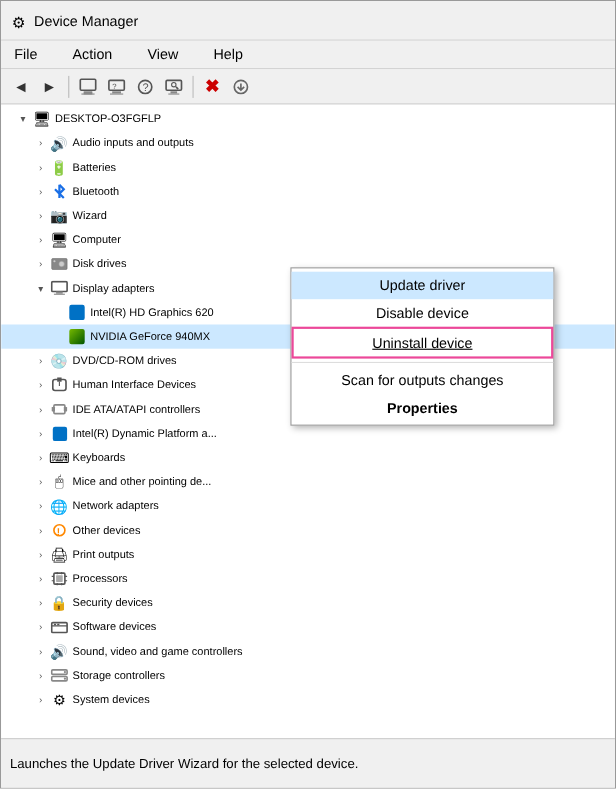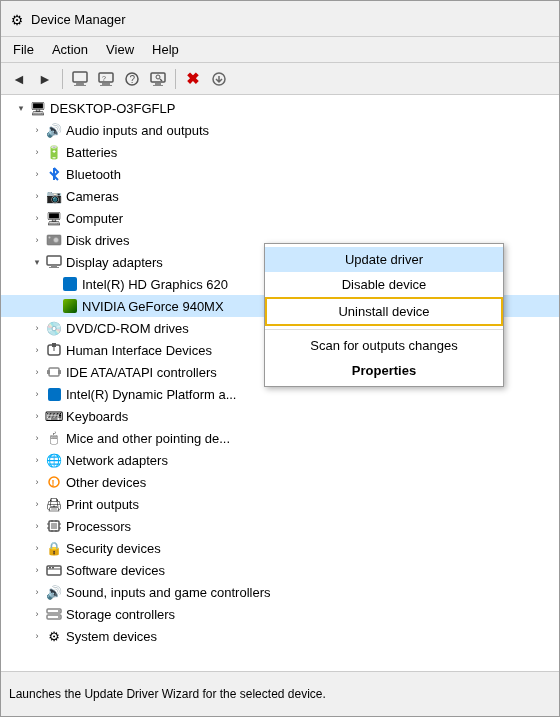--- a/index.html
+++ b/index.html
@@ -43,21 +43,21 @@
       font-size: 13px;
       font-weight: normal;
       color: #000;
     }
 
     
     .menu-bar {
       background: #f0f0f0;
       padding: 2px 4px;
       display: flex;
-      gap: 2px;
+      gap: 16px;
       border-bottom: 1px solid #ccc;
     }
     .menu-item {
       padding: 3px 8px;
       cursor: pointer;
       color: #000;
       font-size: 13px;
     }
 
     
@@ -139,21 +139,21 @@
       height: 16px;
       display: inline-flex;
       align-items: center;
       justify-content: center;
       font-size: 13px;
       flex-shrink: 0;
       margin-right: 3px;
     }
 
     .tree-label {
-      font-size: 13px;
+      font-size: 10px;
     }
 
     .indent-1 { padding-left: 12px; }
     .indent-2 { padding-left: 28px; }
     .indent-3 { padding-left: 44px; }
 
     
     .context-menu {
       position: absolute;
       top: 148px;
@@ -169,21 +169,22 @@
       padding: 5px 20px;
       cursor: pointer;
       font-size: 13px;
       color: #000;
       text-align: center;
     }
     .ctx-item.highlighted {
       background: #cce8ff;
     }
     .ctx-item.uninstall {
-      border: 2px solid #eab308;
+      border: 2px solid #ec4899;
+      text-decoration: underline;
     }
     .ctx-item.bold {
       font-weight: bold;
     }
     .ctx-sep {
       height: 1px;
       background: #ddd;
       margin: 3px 0;
     }
 
@@ -305,21 +306,21 @@
           <svg width="13" height="16" viewBox="0 0 13 16">
             <path d="M6 2 L10 6 L6 10 L10 14 M6 2 L6 14 M6 10 L2 6" stroke="#1a6fe6" stroke-width="2" fill="none"></path>
           </svg>
         </span>
         <span class="tree-label">Bluetooth</span>
       </div>
 
       <div class="tree-item indent-2">
         <span class="tree-expand closed"></span>
         <span class="tree-icon">📷</span>
-        <span class="tree-label">Cameras</span>
+        <span class="tree-label">Wizard</span>
       </div>
 
       <div class="tree-item indent-2">
         <span class="tree-expand closed"></span>
         <span class="tree-icon">🖥</span>
         <span class="tree-label">Computer</span>
       </div>
 
       <div class="tree-item indent-2">
         <span class="tree-expand closed"></span>
@@ -469,21 +470,21 @@
             <rect x="3" y="4" width="2" height="1.5" rx="0.3" fill="#555"></rect>
             <rect x="6" y="4" width="2" height="1.5" rx="0.3" fill="#555"></rect>
           </svg>
         </span>
         <span class="tree-label">Software devices</span>
       </div>
 
       <div class="tree-item indent-2">
         <span class="tree-expand closed"></span>
         <span class="tree-icon">🔊</span>
-        <span class="tree-label">Sound, inputs and game controllers</span>
+        <span class="tree-label">Sound, video and game controllers</span>
       </div>
 
       <div class="tree-item indent-2">
         <span class="tree-expand closed"></span>
         <span class="tree-icon">
           <svg width="16" height="14" viewBox="0 0 16 14">
             <rect x="1" y="2" width="14" height="4" rx="1" fill="none" stroke="#888" stroke-width="1.5"></rect>
             <rect x="1" y="8" width="14" height="4" rx="1" fill="none" stroke="#888" stroke-width="1.5"></rect>
             <circle cx="13" cy="4" r="1" fill="#888"></circle>
             <circle cx="13" cy="10" r="1" fill="#888"></circle>

